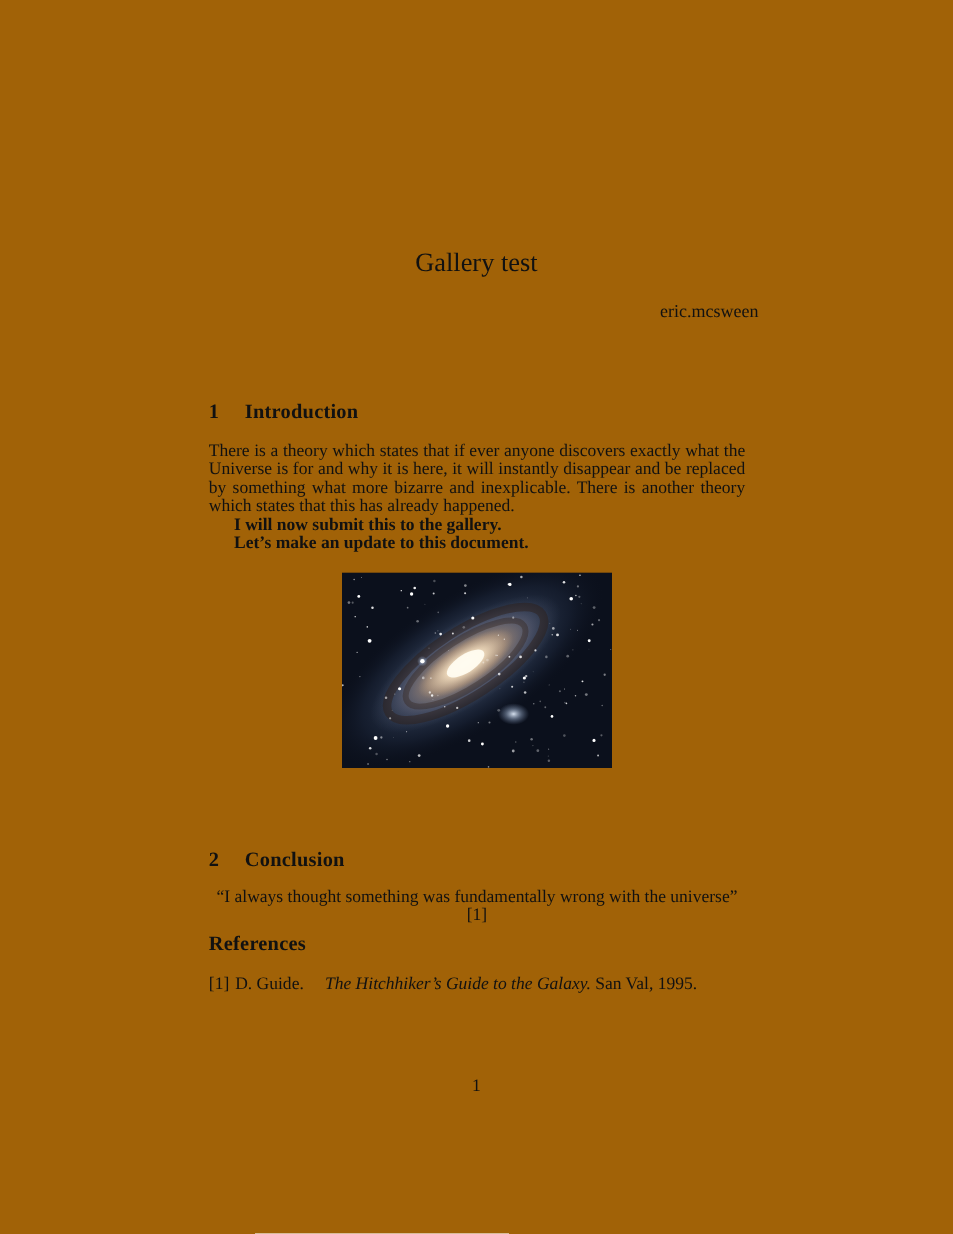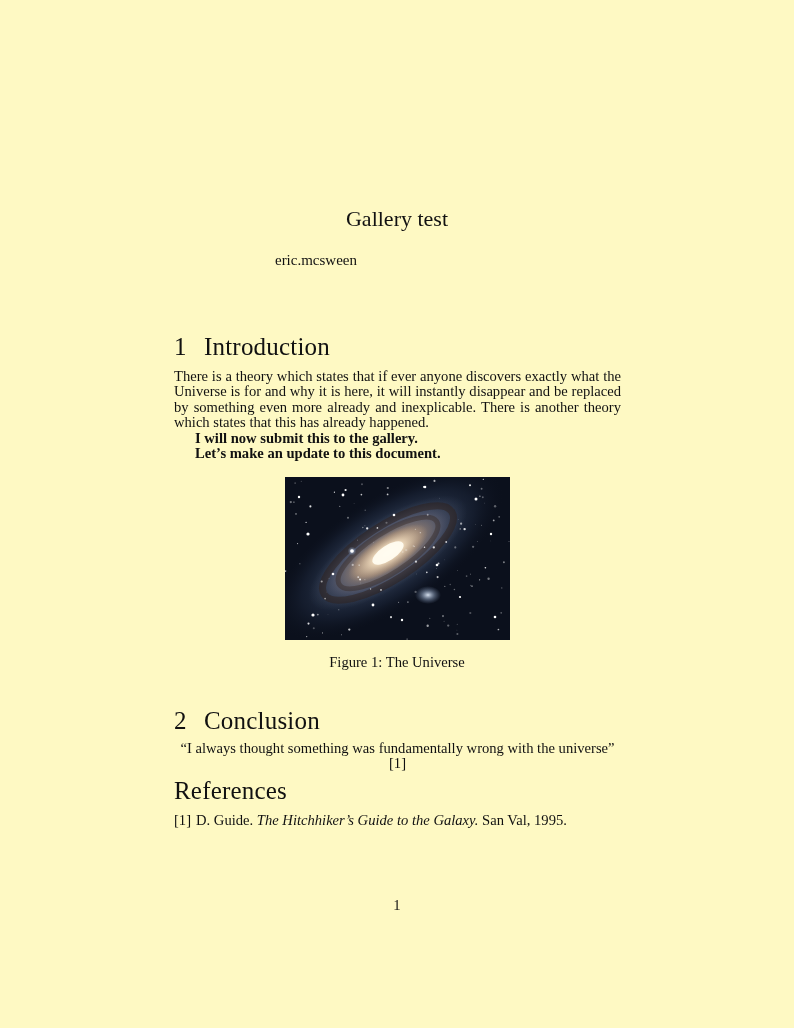--- a/index.html
+++ b/index.html
@@ -4,56 +4,56 @@
 <style>
   html, body {
     margin: 0;
     padding: 0;
     background: #ffffff;
   }
   .page {
     position: relative;
     width: 794px;
     height: 1028px;
-    background: #fef9c3;
+    background: #a16207;
     font-family: "Liberation Serif", "DejaVu Serif", serif;
     color: #111111;
     overflow: hidden;
   }
   .doc-title {
     position: absolute;
     top: 206px;
     left: 0;
     width: 794px;
     text-align: center;
     font-size: 22px;
     line-height: 26px;
   }
   .doc-author {
     position: absolute;
     top: 252px;
     left: 0;
     width: 632px;
+    text-align: right;
+    font-size: 15px;
+  }
+  .doc-date {
+    position: absolute;
+    top: 282px;
+    left: 0;
+    width: 794px;
     text-align: center;
     font-size: 15px;
   }
-  .doc-date {
-    position: absolute;
-    top: 282px;
-    left: 0;
-    width: 794px;
-    text-align: center;
-    font-size: 15px;
-  }
   .section-heading {
     position: absolute;
     left: 174px;
     width: 447px;
-    font-size: 25px;
-    font-weight: normal;
+    font-size: 17px;
+    font-weight: bold;
     letter-spacing: 0.2px;
     white-space: nowrap;
   }
   .sec-num {
     display: inline-block;
     min-width: 30px;
   }
   #sec1-heading { top: 333px; }
   #sec2-heading { top: 707px; }
   #refs-heading { top: 777px; }
@@ -90,21 +90,21 @@
     top: 813px;
     left: 174px;
     width: 460px;
     font-size: 14.6px;
     line-height: 15.4px;
     display: flex;
   }
   .ref-label {
     flex: 0 0 22px;
   }
-  .ref-body .it { font-style: italic; }
+  .ref-body .it { font-style: italic; margin-left: 14px; }
   .page-number {
     position: absolute;
     top: 897px;
     left: 0;
     width: 794px;
     text-align: center;
     font-size: 14.6px;
   }
 </style>
 </head>
@@ -113,21 +113,21 @@
 <div class="page">
 
   <div class="doc-title">Gallery test</div>
   <div class="doc-author">eric.mcsween</div>
 
   <div class="section-heading" id="sec1-heading">
     <span class="sec-num">1</span><span>Introduction</span>
   </div>
 
   <div class="body-text" id="intro-text">
-    <p>There is a theory which states that if ever anyone discovers exactly what the Universe is for and why it is here, it will instantly disappear and be replaced by something even more already and inexplicable. There is another theory which states that this has already happened.</p>
+    <p>There is a theory which states that if ever anyone discovers exactly what the Universe is for and why it is here, it will instantly disappear and be replaced by something what more bizarre and inexplicable. There is another theory which states that this has already happened.</p>
     <p class="indented">I will now submit this to the gallery.</p>
     <p class="indented">Let’s make an update to this document.</p>
   </div>
 
   <div class="figure-image">
     <svg width="225" height="163" viewBox="0 0 225 163" xmlns="http://www.w3.org/2000/svg">
       <defs>
         <radialGradient id="gOuter" cx="50%" cy="50%" r="50%">
           <stop offset="0%" stop-color="rgba(122,140,170,0.75)"></stop>
           <stop offset="45%" stop-color="rgba(80,98,130,0.50)"></stop>
@@ -297,21 +297,20 @@
           <circle cx="64.3" cy="152.6" r="1.15" fill="#ffffff" opacity="0.74"></circle>
           <circle cx="139.5" cy="70.3" r="0.77" fill="#ffffff" opacity="0.84"></circle>
           <circle cx="80.2" cy="33.3" r="0.71" fill="#ffffff" opacity="0.30"></circle>
           <circle cx="104.6" cy="70.8" r="0.43" fill="#ffffff" opacity="0.38"></circle>
           <circle cx="79.9" cy="48.7" r="0.51" fill="#ffffff" opacity="0.32"></circle>
           <circle cx="43.0" cy="137.5" r="0.30" fill="#ffffff" opacity="0.41"></circle>
         </g>
     </svg>
   </div>
 
-  <div class="figure-caption">Figure 1: The Universe</div>
 
   <div class="section-heading" id="sec2-heading">
     <span class="sec-num">2</span><span>Conclusion</span>
   </div>
 
   <div class="body-text" id="conclusion-text">
     <p>“I always thought something was fundamentally wrong with the universe” [1]</p>
   </div>
 
   <div class="section-heading" id="refs-heading">References</div>

